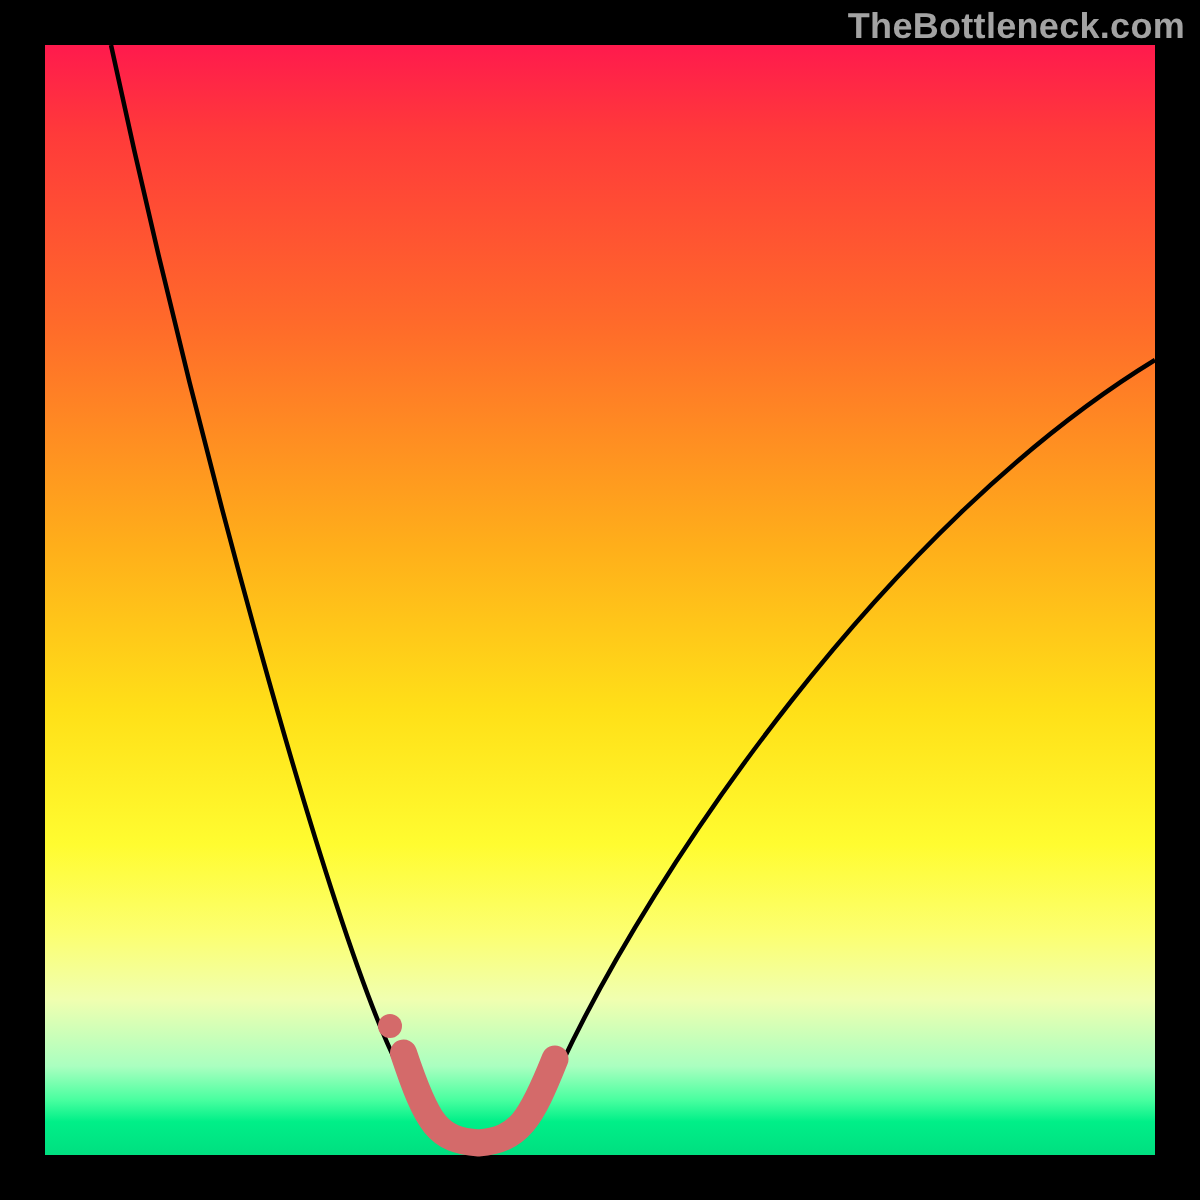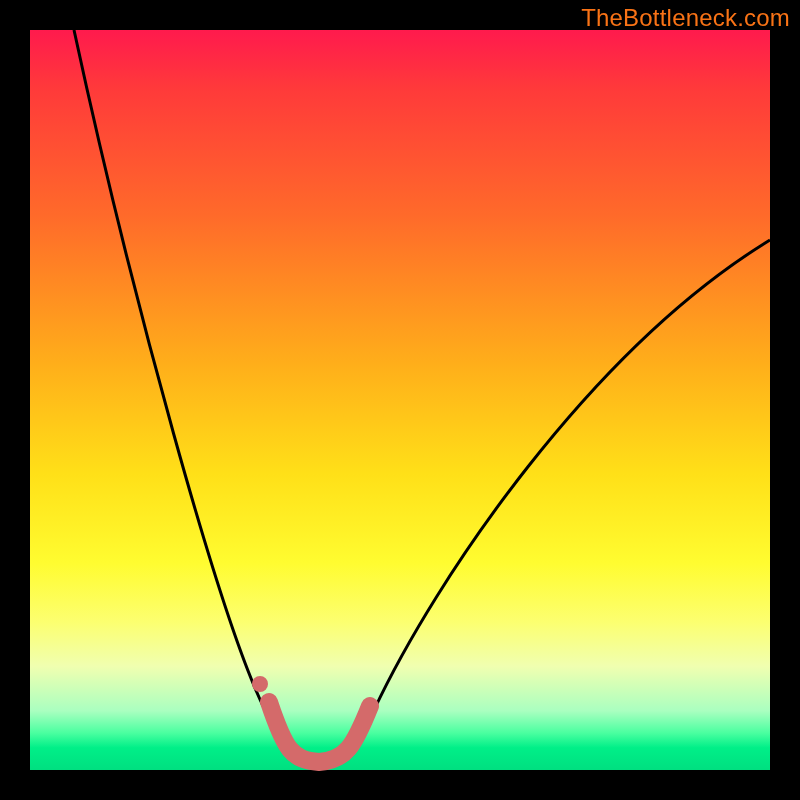--- a/index.html
+++ b/index.html
@@ -28,23 +28,23 @@
       #f0ffb0 86%,
       #aaffc0 92%,
       #4affa0 95%,
       #00ef88 97%,
       #00df80 100%);
   }
   .watermark {
     position: absolute;
     top: 4px;
     right: 10px;
-    color: #f97316;
+    color: #a3a3a3;
     font-size: 24px;
-    font-weight: 400;
+    font-weight: 700;
     letter-spacing: 0.2px;
   }
   svg.curve {
     position: absolute;
     left: 30px;
     top: 30px;
     width: 740px;
     height: 740px;
     overflow: visible;
   }

